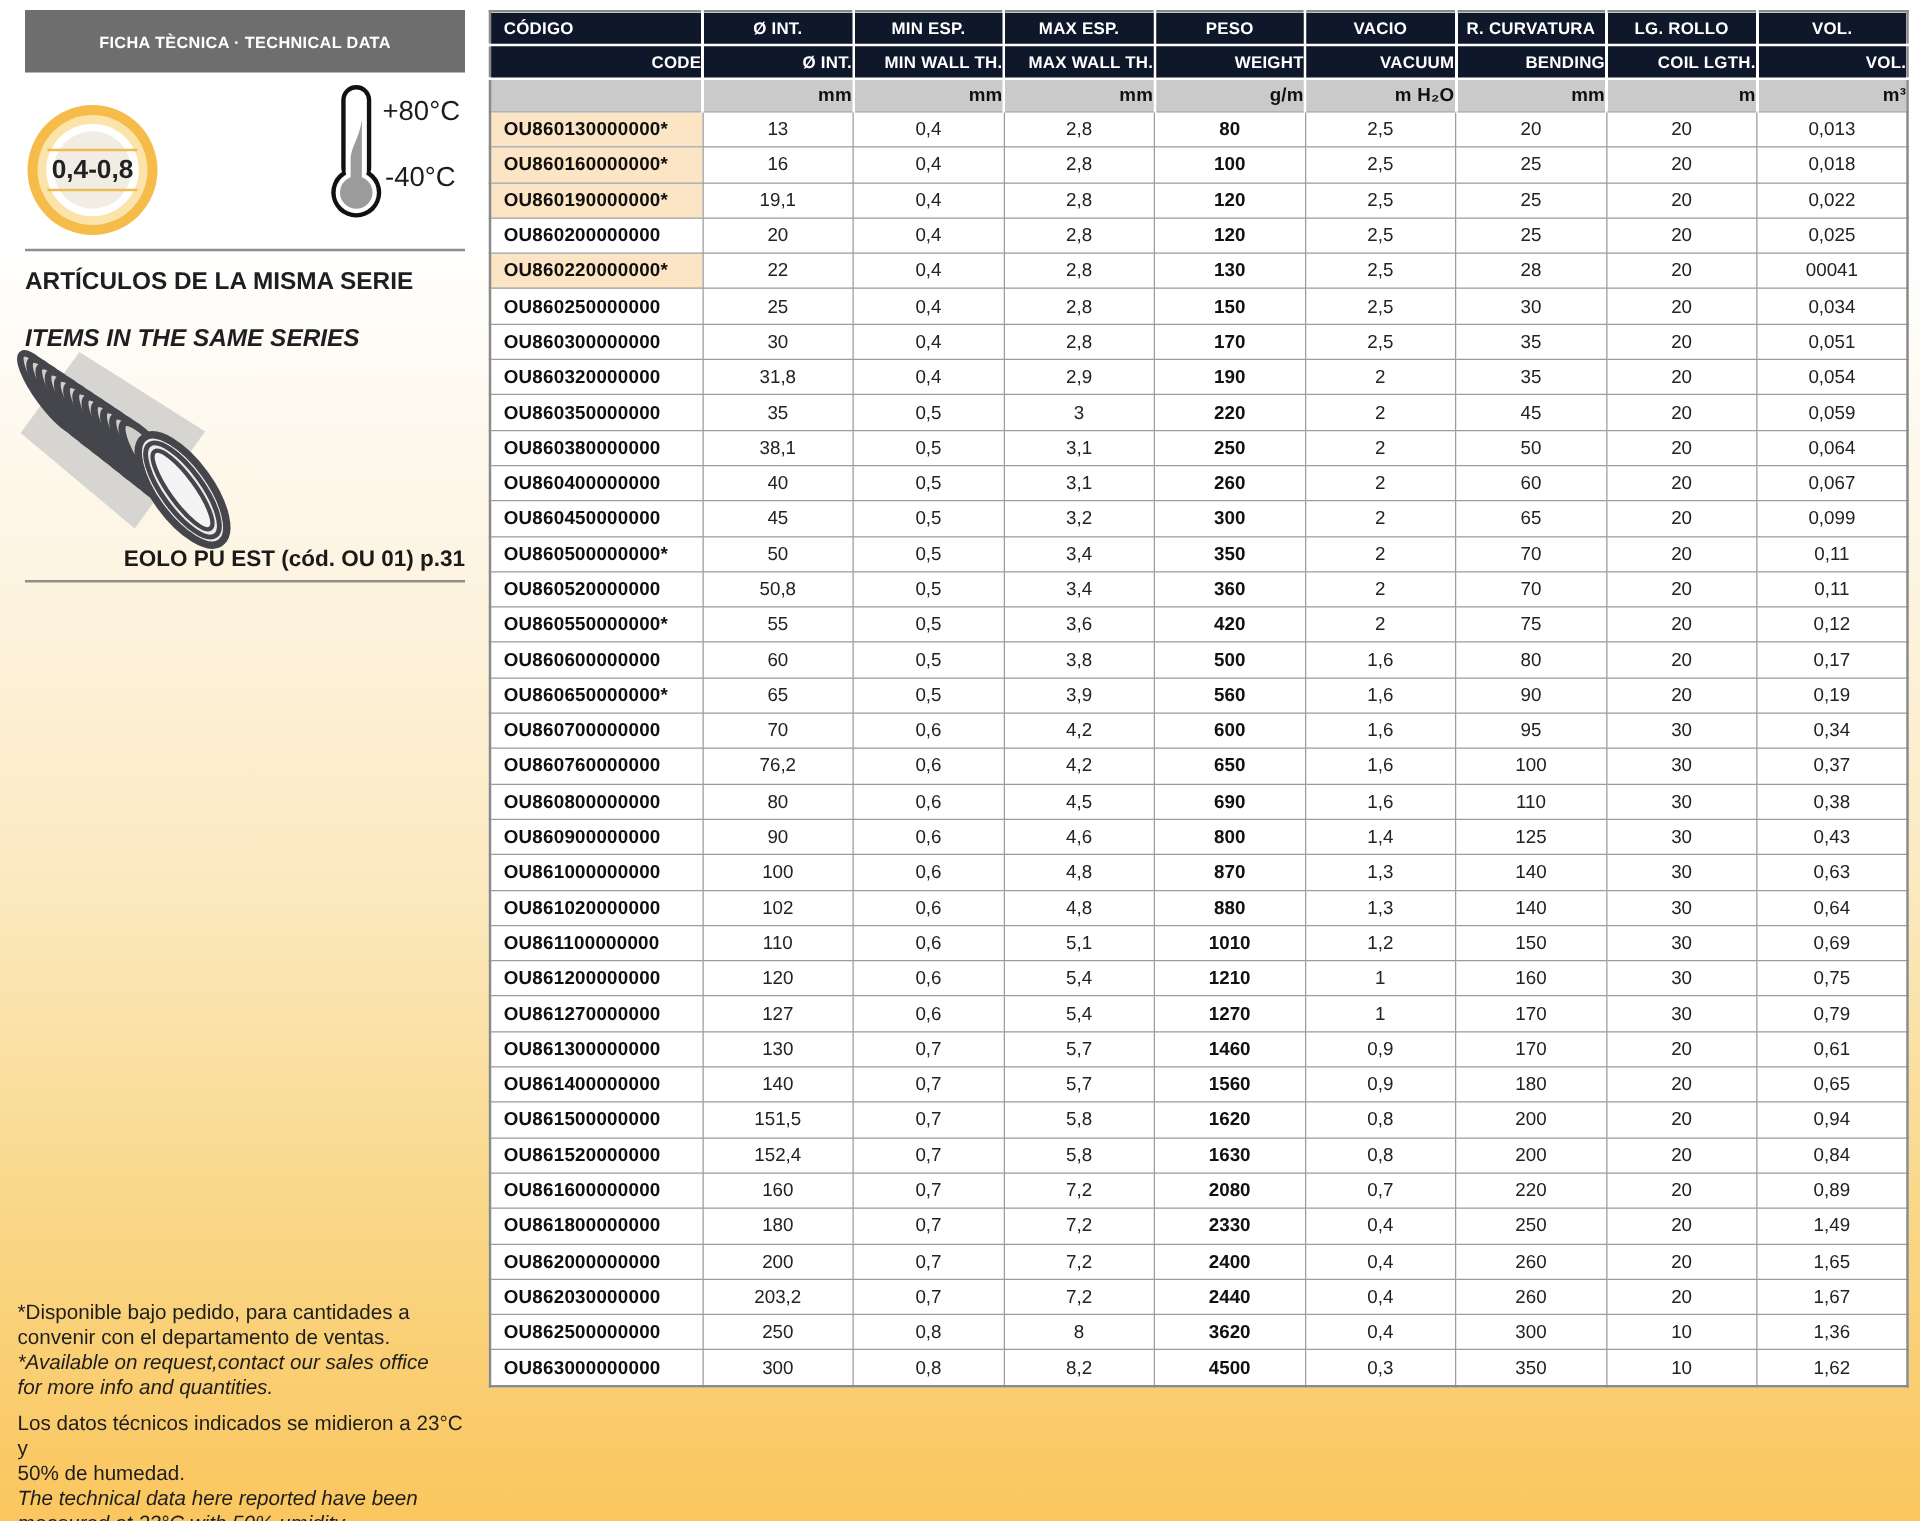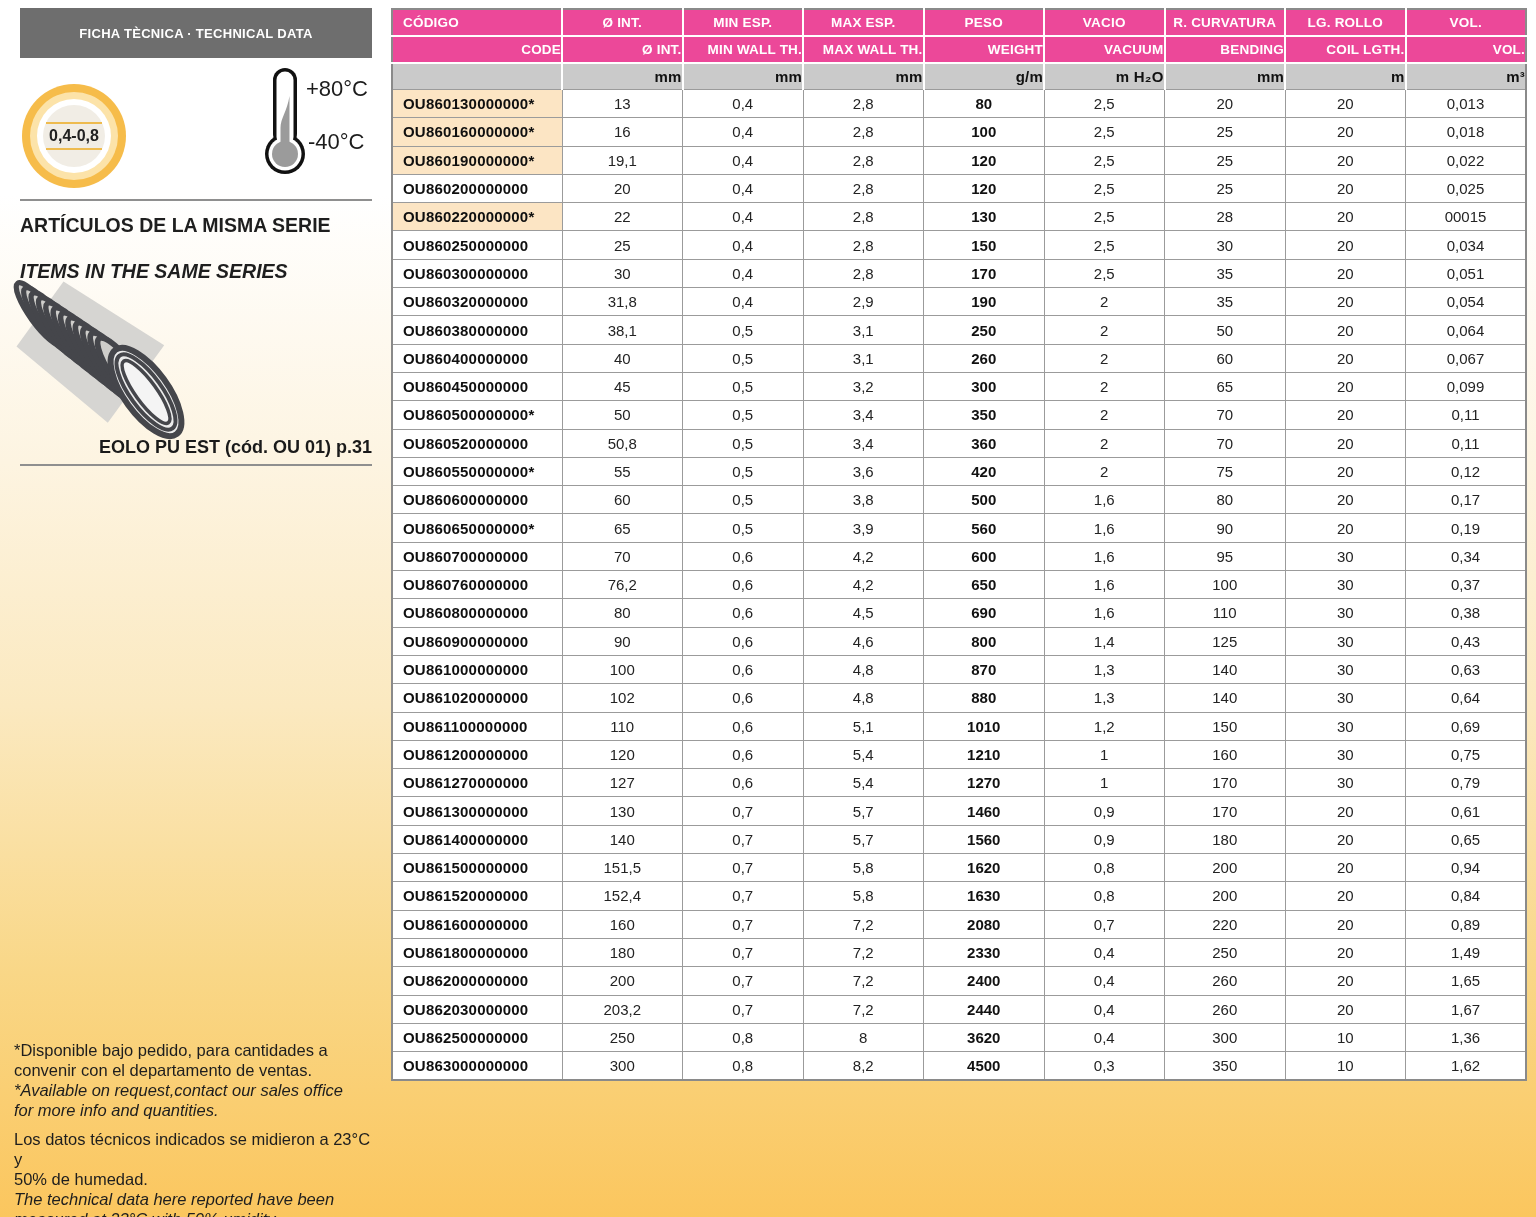--- a/index.html
+++ b/index.html
@@ -13,21 +13,21 @@
   .title-bar{
     left:20px;top:8px;width:352px;height:50px;background:#6e6e6e;color:#fff;
     display:flex;align-items:center;justify-content:center;
     font-weight:bold;font-size:13px;letter-spacing:.3px;white-space:nowrap;
   }
   .badge{left:22px;top:84px;width:104px;height:104px;border-radius:50%;background:#f6bc4a;
     display:flex;align-items:center;justify-content:center;}
   .badge-r2{width:88px;height:88px;border-radius:50%;background:#fce3a9;display:flex;align-items:center;justify-content:center;}
   .badge-r3{width:74px;height:74px;border-radius:50%;background:#ffffff;display:flex;align-items:center;justify-content:center;}
   .badge-c{width:62px;height:62px;border-radius:50%;background:#f1ede5;display:flex;align-items:center;justify-content:center;}
-  .badge-val{font-weight:bold;font-size:16px;color:#222;
+  .badge-val{font-weight:bold;font-size:21px;color:#222;
     border-top:2px solid #eebb4f;border-bottom:2px solid #eebb4f;padding:3px 3px;white-space:nowrap;}
   .thermo{left:262px;top:66px;width:46px;height:110px;}
   .temp{font-weight:normal;font-size:22px;color:#1c1c1c;white-space:nowrap;}
   .temp-high{left:306px;top:76px;}
   .temp-low{left:308px;top:129px;}
   .rule{left:20px;width:352px;height:2px;background:#8f8f8f;}
   .rule1{top:199px;}
   .rule2{top:464px;}
   .series-titles{left:20px;top:212px;font-size:19.5px;line-height:26px;font-weight:bold;color:#1e1e1e;}
   .series-en{font-style:italic;margin-top:20px;}
@@ -38,21 +38,21 @@
   .fn-italic{font-style:italic;}
   .fn-gap{margin-top:9px;}
   
   table.data-table{
     position:absolute;left:391px;top:8px;width:1134px;
     border-collapse:collapse;table-layout:fixed;
     border:2px solid #8a8a8a;background:#fff;
   }
   .data-table th,.data-table td{padding:0;overflow:hidden;white-space:nowrap;}
   .data-table thead th{
-    background:#ec4899;color:#fff;font-size:13.5px;font-weight:bold;
+    background:#0f172a;color:#fff;font-size:13.5px;font-weight:bold;
     height:25px;text-align:center;letter-spacing:.2px;
   }
   .data-table thead tr th:first-child{text-align:left;padding-left:10px;}
   .data-table thead th + th{border-left:2px solid #fff;}
   .data-table thead tr.h2 th,.data-table thead tr.units th{border-top:2px solid #fff;text-align:right;}
   .data-table thead tr.units th{background:#cacaca;color:#111;font-size:15px;height:25px;}
   .data-table tbody td{
     background:#fff;border:1px solid #9b9b9b;height:27.3px;
     font-size:15px;text-align:center;color:#232323;
   }
@@ -225,21 +225,21 @@
       </tr>
       <tr>
         <td class="code hl">OU860220000000*</td>
         <td>22</td>
         <td>0,4</td>
         <td>2,8</td>
         <td class="weight">130</td>
         <td>2,5</td>
         <td>28</td>
         <td>20</td>
-        <td>00015</td>
+        <td>00041</td>
       </tr>
       <tr>
         <td class="code">OU860250000000</td>
         <td>25</td>
         <td>0,4</td>
         <td>2,8</td>
         <td class="weight">150</td>
         <td>2,5</td>
         <td>30</td>
         <td>20</td>
@@ -259,20 +259,31 @@
       <tr>
         <td class="code">OU860320000000</td>
         <td>31,8</td>
         <td>0,4</td>
         <td>2,9</td>
         <td class="weight">190</td>
         <td>2</td>
         <td>35</td>
         <td>20</td>
         <td>0,054</td>
+      </tr>
+      <tr>
+        <td class="code">OU860350000000</td>
+        <td>35</td>
+        <td>0,5</td>
+        <td>3</td>
+        <td class="weight">220</td>
+        <td>2</td>
+        <td>45</td>
+        <td>20</td>
+        <td>0,059</td>
       </tr>
       <tr>
         <td class="code">OU860380000000</td>
         <td>38,1</td>
         <td>0,5</td>
         <td>3,1</td>
         <td class="weight">250</td>
         <td>2</td>
         <td>50</td>
         <td>20</td>

